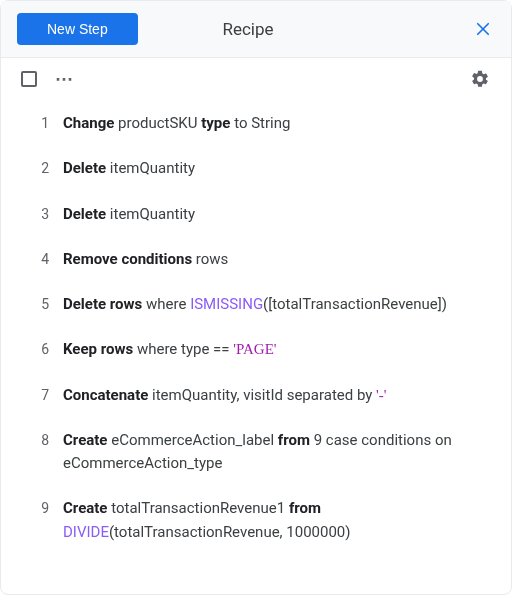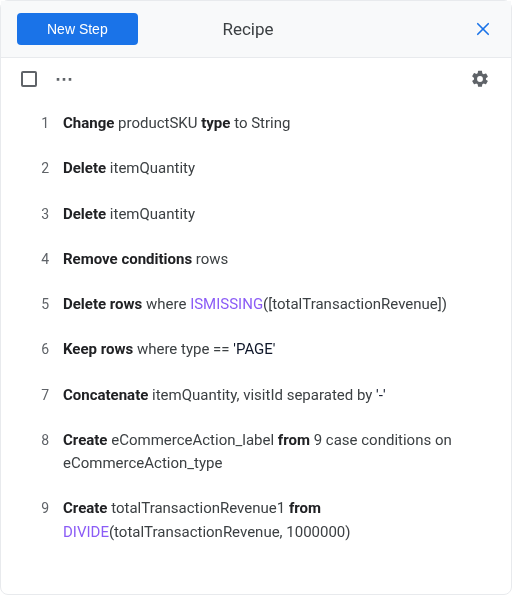--- a/index.html
+++ b/index.html
@@ -102,21 +102,21 @@
     margin-right: 14px;
     flex-shrink: 0;
     padding-top: 1px;
   }
   .step-body {
     font-size: 15px;
     color: #3c4043;
   }
   .b { font-weight: 700; color: #202124; }
   .fn { color: #8b5cf6; }
-  .str { color: #0f172a; }
+  .str { color: #a21caf; font-family: Liberation Serif, serif; }
 </style>
 </head>
 <body>
 
 <div class="panel">
 
   <div class="header">
     <button class="new-step-btn">New Step</button>
     <div class="title">Recipe</div>
     <div class="close-btn">

